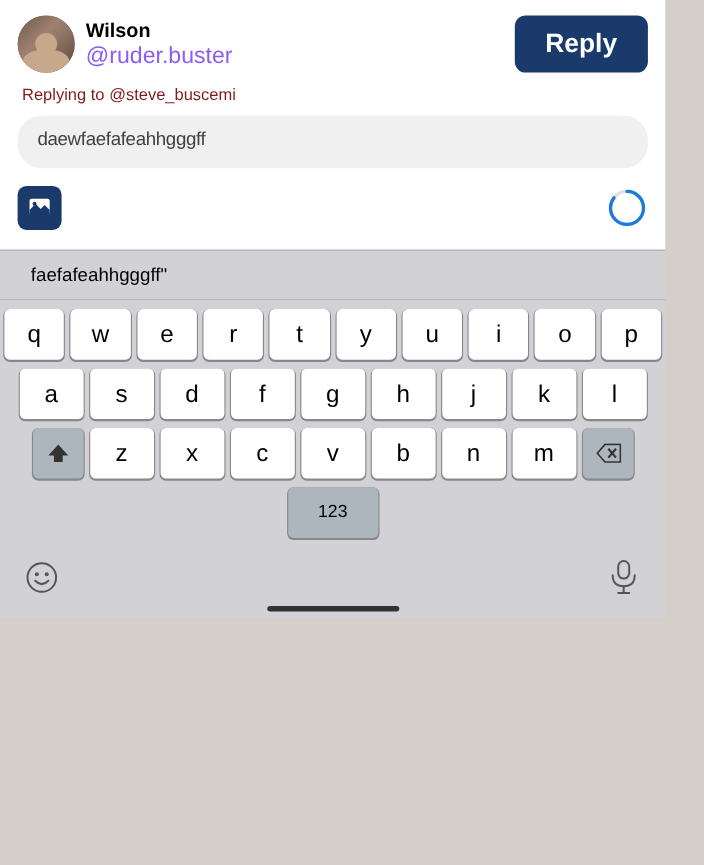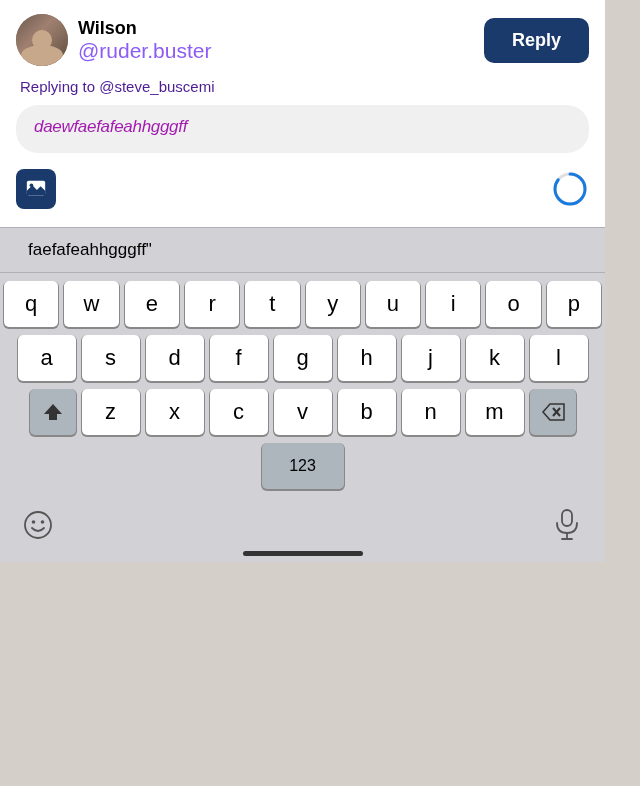--- a/index.html
+++ b/index.html
@@ -92,48 +92,47 @@
       font-size: 21px;
       color: #8b5cf6;
     }
 
     .reply-btn {
       background: #1a3a6b;
       color: #fff;
       border: none;
       border-radius: 10px;
       padding: 12px 28px;
-      font-size: 18px;
+      font-size: 24px;
       font-weight: 600;
       cursor: pointer;
     }
 
     
     .replying-to {
       font-size: 15px;
-      color: #4c1d95;
+      color: #7f1d1d;
       margin-bottom: 10px;
       padding-left: 4px;
       margin-top: 12px;
     }
 
     
     .tweet-input-area {
       background: #f0f0f0;
       border-radius: 22px;
       padding: 12px 18px;
       min-height: 48px;
       margin-bottom: 12px;
     }
 
     .tweet-input-text {
       font-size: 17px;
-      color: #a21caf;
+      color: #404040;
       letter-spacing: -0.3px;
-      font-style: italic;
     }
 
     
     .bottom-bar {
       display: flex;
       align-items: center;
       justify-content: space-between;
       padding: 4px 0 8px 0;
     }
 

